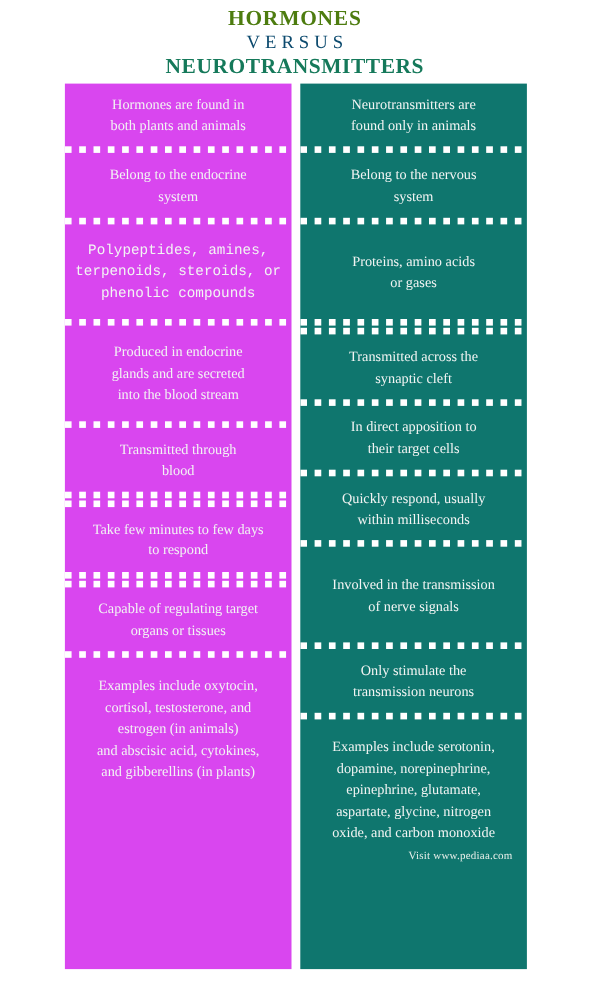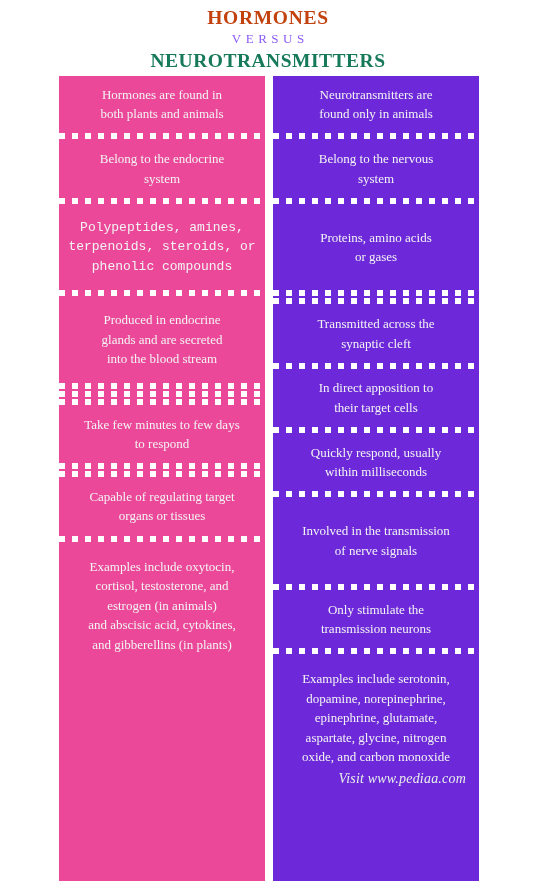--- a/index.html
+++ b/index.html
@@ -28,29 +28,29 @@
     height: 76px;
     padding-top: 7px;
     text-align: center;
   }
 
   .title-line-1 {
     font-size: 19.5px;
     font-weight: bold;
     letter-spacing: 0.7px;
     line-height: 22px;
-    color: #c2410c;
+    color: #4d7c0f;
   }
 
   .title-line-2 {
-    font-size: 13px;
+    font-size: 17px;
     font-weight: normal;
     letter-spacing: 4.5px;
     line-height: 20px;
-    color: #8b5cf6;
+    color: #0c4a6e;
     text-indent: 4.5px;
   }
 
   .title-line-3 {
     font-size: 19.5px;
     font-weight: bold;
     letter-spacing: 0.5px;
     line-height: 23px;
     color: #15795a;
   }
@@ -66,22 +66,22 @@
     gap: 8px;
   }
 
   .column {
     flex: 1 1 0;
     display: flex;
     flex-direction: column;
     position: relative;
   }
 
-  .column.left  { background: #ec4899; }
-  .column.right { background: #6d28d9; }
+  .column.left  { background: #d946ef; }
+  .column.right { background: #0f766e; }
 
   .cell {
     display: flex;
     flex-direction: column;
     align-items: center;
     justify-content: center;
     text-align: center;
     color: #f2f4f3;
     font-size: 13px;
     line-height: 19.5px;
@@ -123,22 +123,21 @@
 
   
   .cell.final {
     justify-content: flex-start;
     padding-top: 14px;
   }
 
   .watermark {
     margin-top: auto;
     align-self: flex-end;
-    font-size: 14px;
-    font-style: italic;
+    font-size: 10px;
     letter-spacing: 0.2px;
     color: #e8efea;
     padding-right: 6px;
     padding-bottom: 2px;
     white-space: nowrap;
     text-align: right;
   }
 
   .spacer-bottom {
     flex: 1 1 auto;
@@ -174,20 +173,24 @@
 terpenoids, steroids, or
 phenolic compounds</span>
         </div>
         <div class="divider"></div>
         <div class="cell" style="height: 84.5769px;">
           <span class="cell-text">Produced in endocrine
 glands and are secreted
 into the blood stream</span>
         </div>
         <div class="divider"></div>
+        <div class="cell" style="height: 56.3846px;">
+          <span class="cell-text">Transmitted through
+blood</span>
+        </div>
         <div class="divider"></div>
         <div class="divider"></div>
         <div class="cell" style="height: 56.3846px;">
           <span class="cell-text">Take few minutes to few days
 to respond</span>
         </div>
         <div class="divider"></div>
         <div class="divider"></div>
         <div class="cell" style="height: 56.3846px;">
           <span class="cell-text">Capable of regulating target

